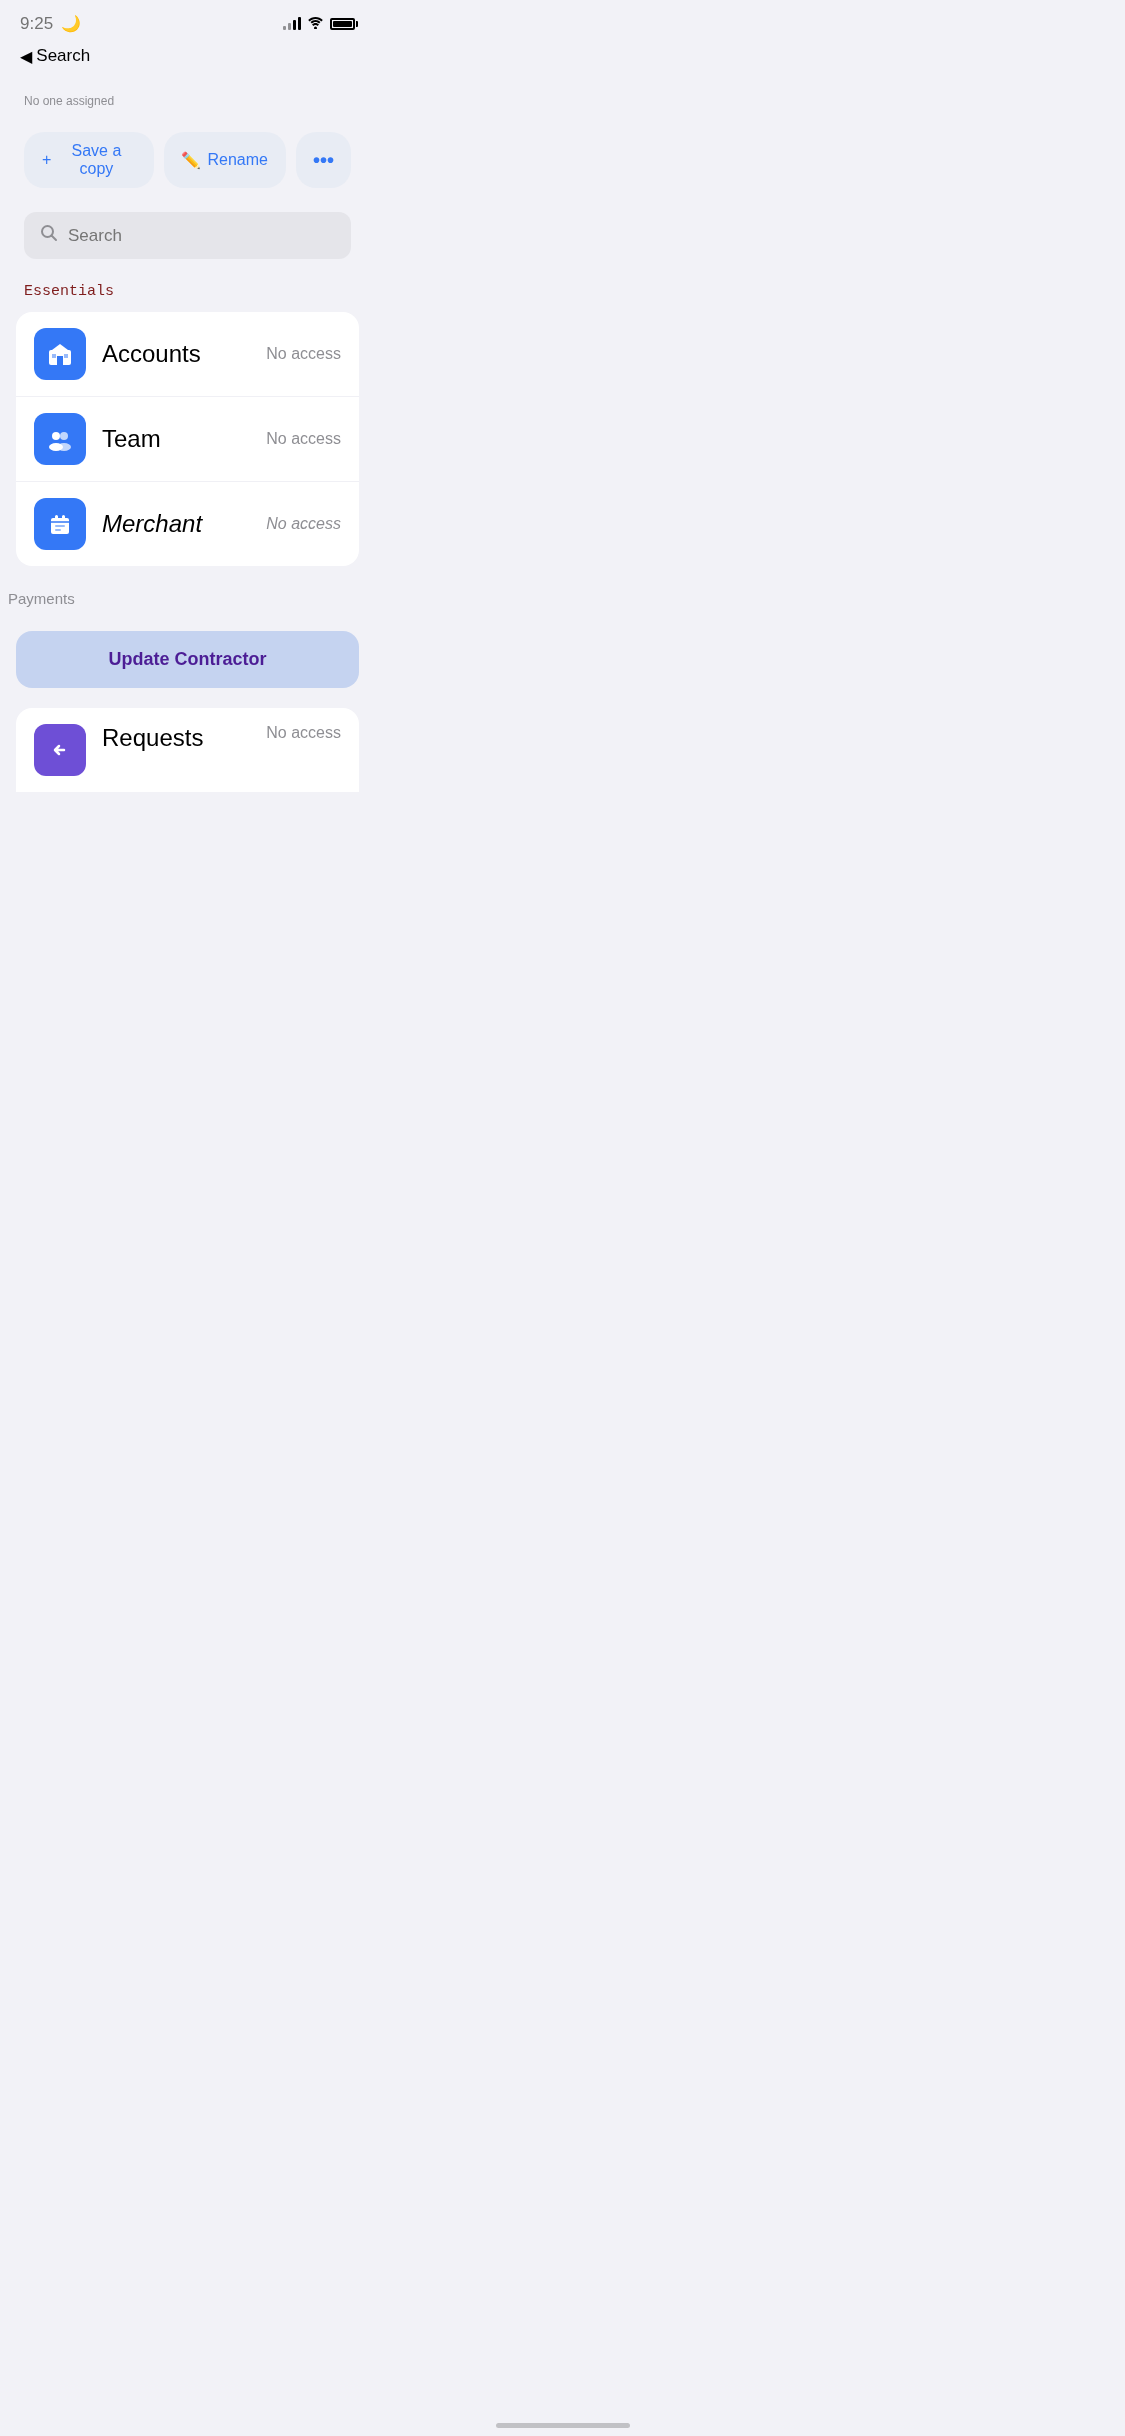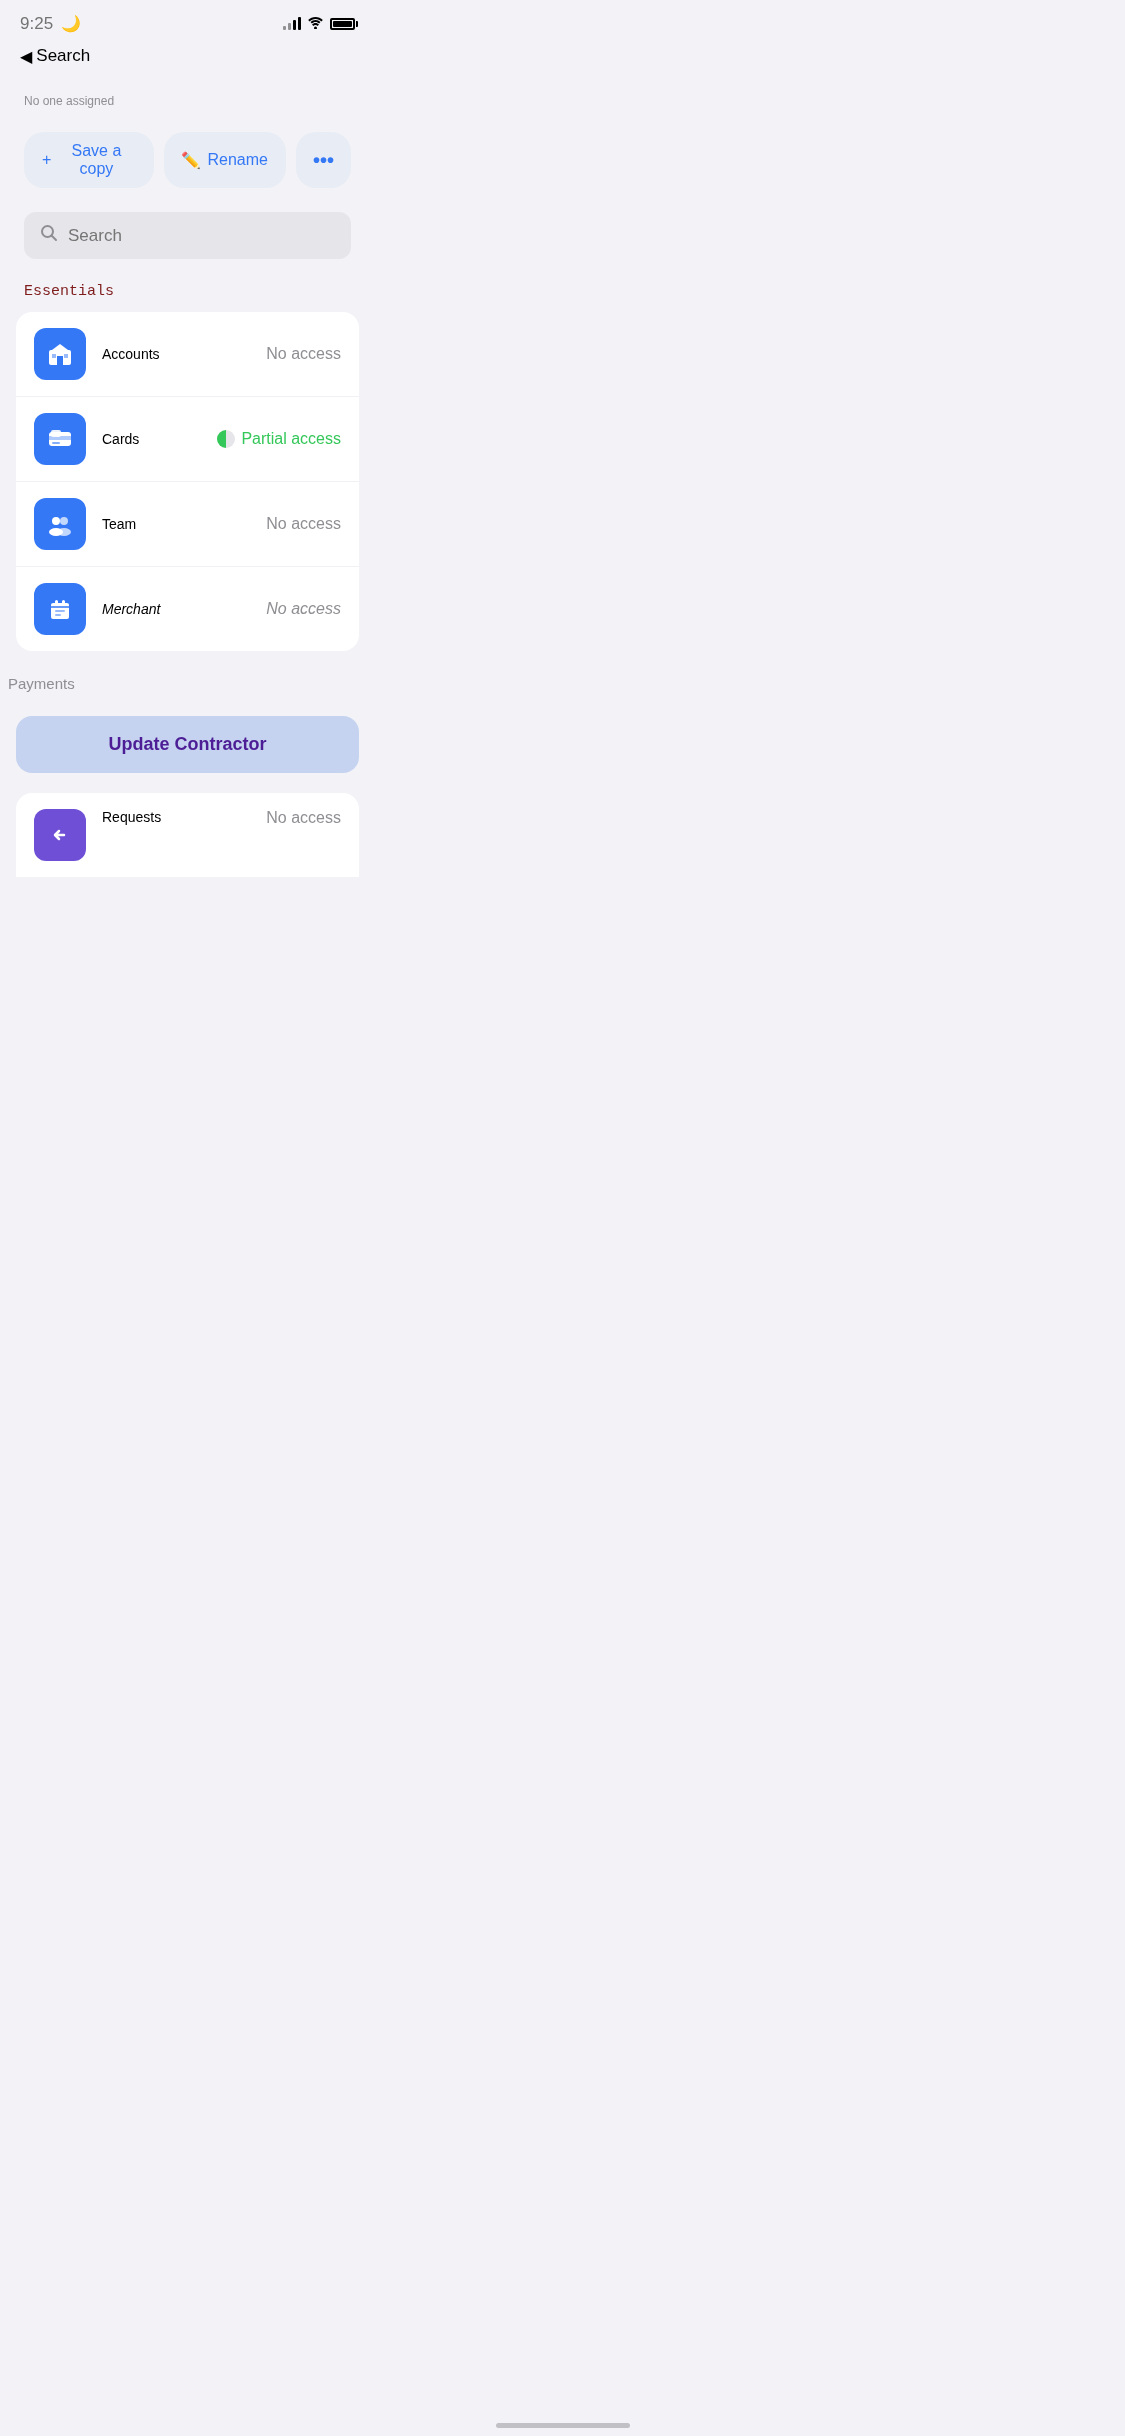--- a/index.html
+++ b/index.html
@@ -228,21 +228,21 @@
     .app-icon-purple {
       background: #6e4fd6;
     }
 
     .app-icon svg {
       width: 28px;
       height: 28px;
     }
 
     .item-name {
-      font-size: 14px;
+      font-size: 24px;
       color: #000;
       font-weight: 400;
       flex: 1;
     }
 
     .access-status {
       font-size: 16px;
       color: #8e8e93;
     }
 
@@ -383,38 +383,20 @@
         <path d="M6 10 L14 4 L22 10" fill="white"></path>
         <rect x="11" y="16" width="6" height="9" fill="#3478f6"></rect>
         <rect x="6" y="14" width="4" height="4" fill="#3478f6" opacity="0.5"></rect>
         <rect x="18" y="14" width="4" height="4" fill="#3478f6" opacity="0.5"></rect>
       </svg>
     </div>
     <span class="item-name">Accounts</span>
     <span class="access-status">No access</span>
   </div>
 
-  <div class="list-item">
-    <div class="app-icon">
-      <svg viewBox="0 0 28 28" fill="none">
-        <rect x="3" y="7" width="22" height="14" rx="3" fill="white"></rect>
-        <rect x="3" y="11" width="22" height="4" fill="#3478f6" opacity="0.4"></rect>
-        <rect x="6" y="17" width="8" height="2" rx="1" fill="#3478f6" opacity="0.6"></rect>
-        <rect x="5" y="5" width="10" height="7" rx="2" fill="white" opacity="0.9"></rect>
-      </svg>
-    </div>
-    <span class="item-name">Cards</span>
-    <div class="access-partial">
-      <div style="width:18px;height:18px;border-radius:50%;overflow:hidden;display:flex;flex-shrink:0;">
-        <div style="width:9px;height:18px;background:#34c759;"></div>
-        <div style="width:9px;height:18px;background:#e5e5ea;"></div>
-      </div>
-      <span>Partial access</span>
-    </div>
-  </div>
 
   <div class="list-item">
     <div class="app-icon">
       <svg viewBox="0 0 28 28" fill="none">
         <circle cx="10" cy="11" r="4" fill="white"></circle>
         <circle cx="18" cy="11" r="4" fill="white" opacity="0.7"></circle>
         <ellipse cx="10" cy="22" rx="7" ry="4" fill="white"></ellipse>
         <ellipse cx="18" cy="22" rx="7" ry="4" fill="white" opacity="0.7"></ellipse>
       </svg>
     </div>

